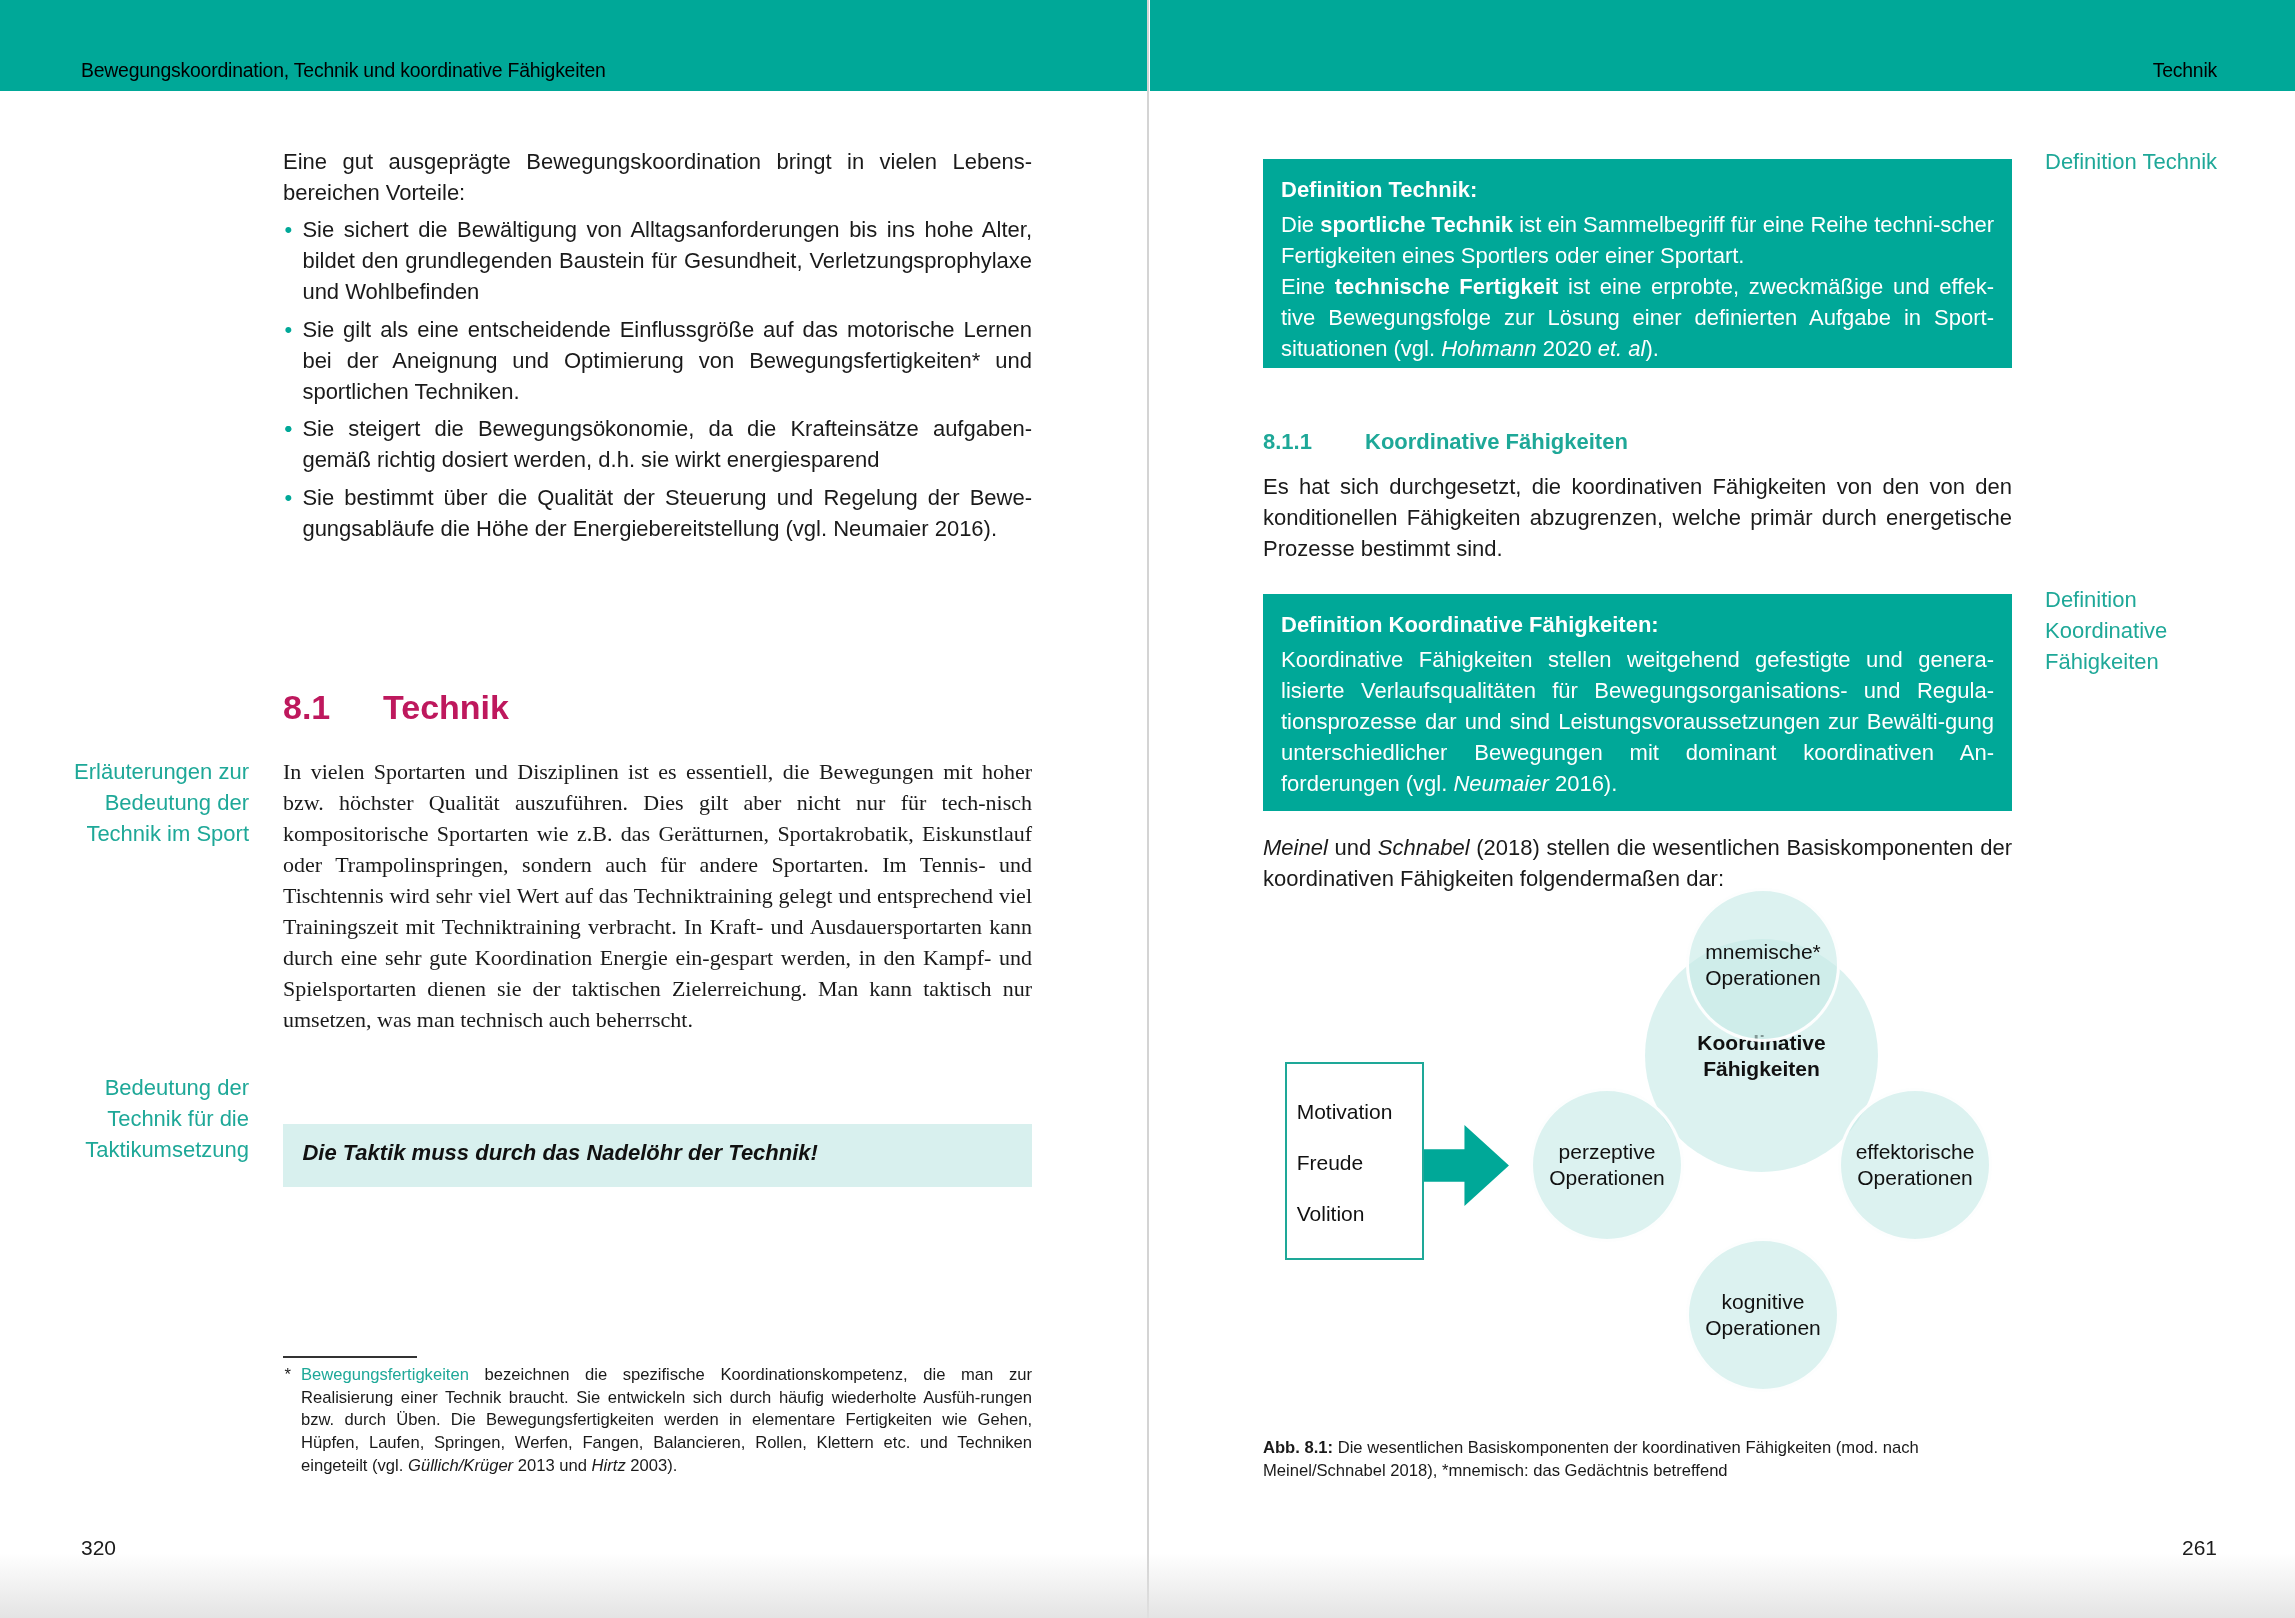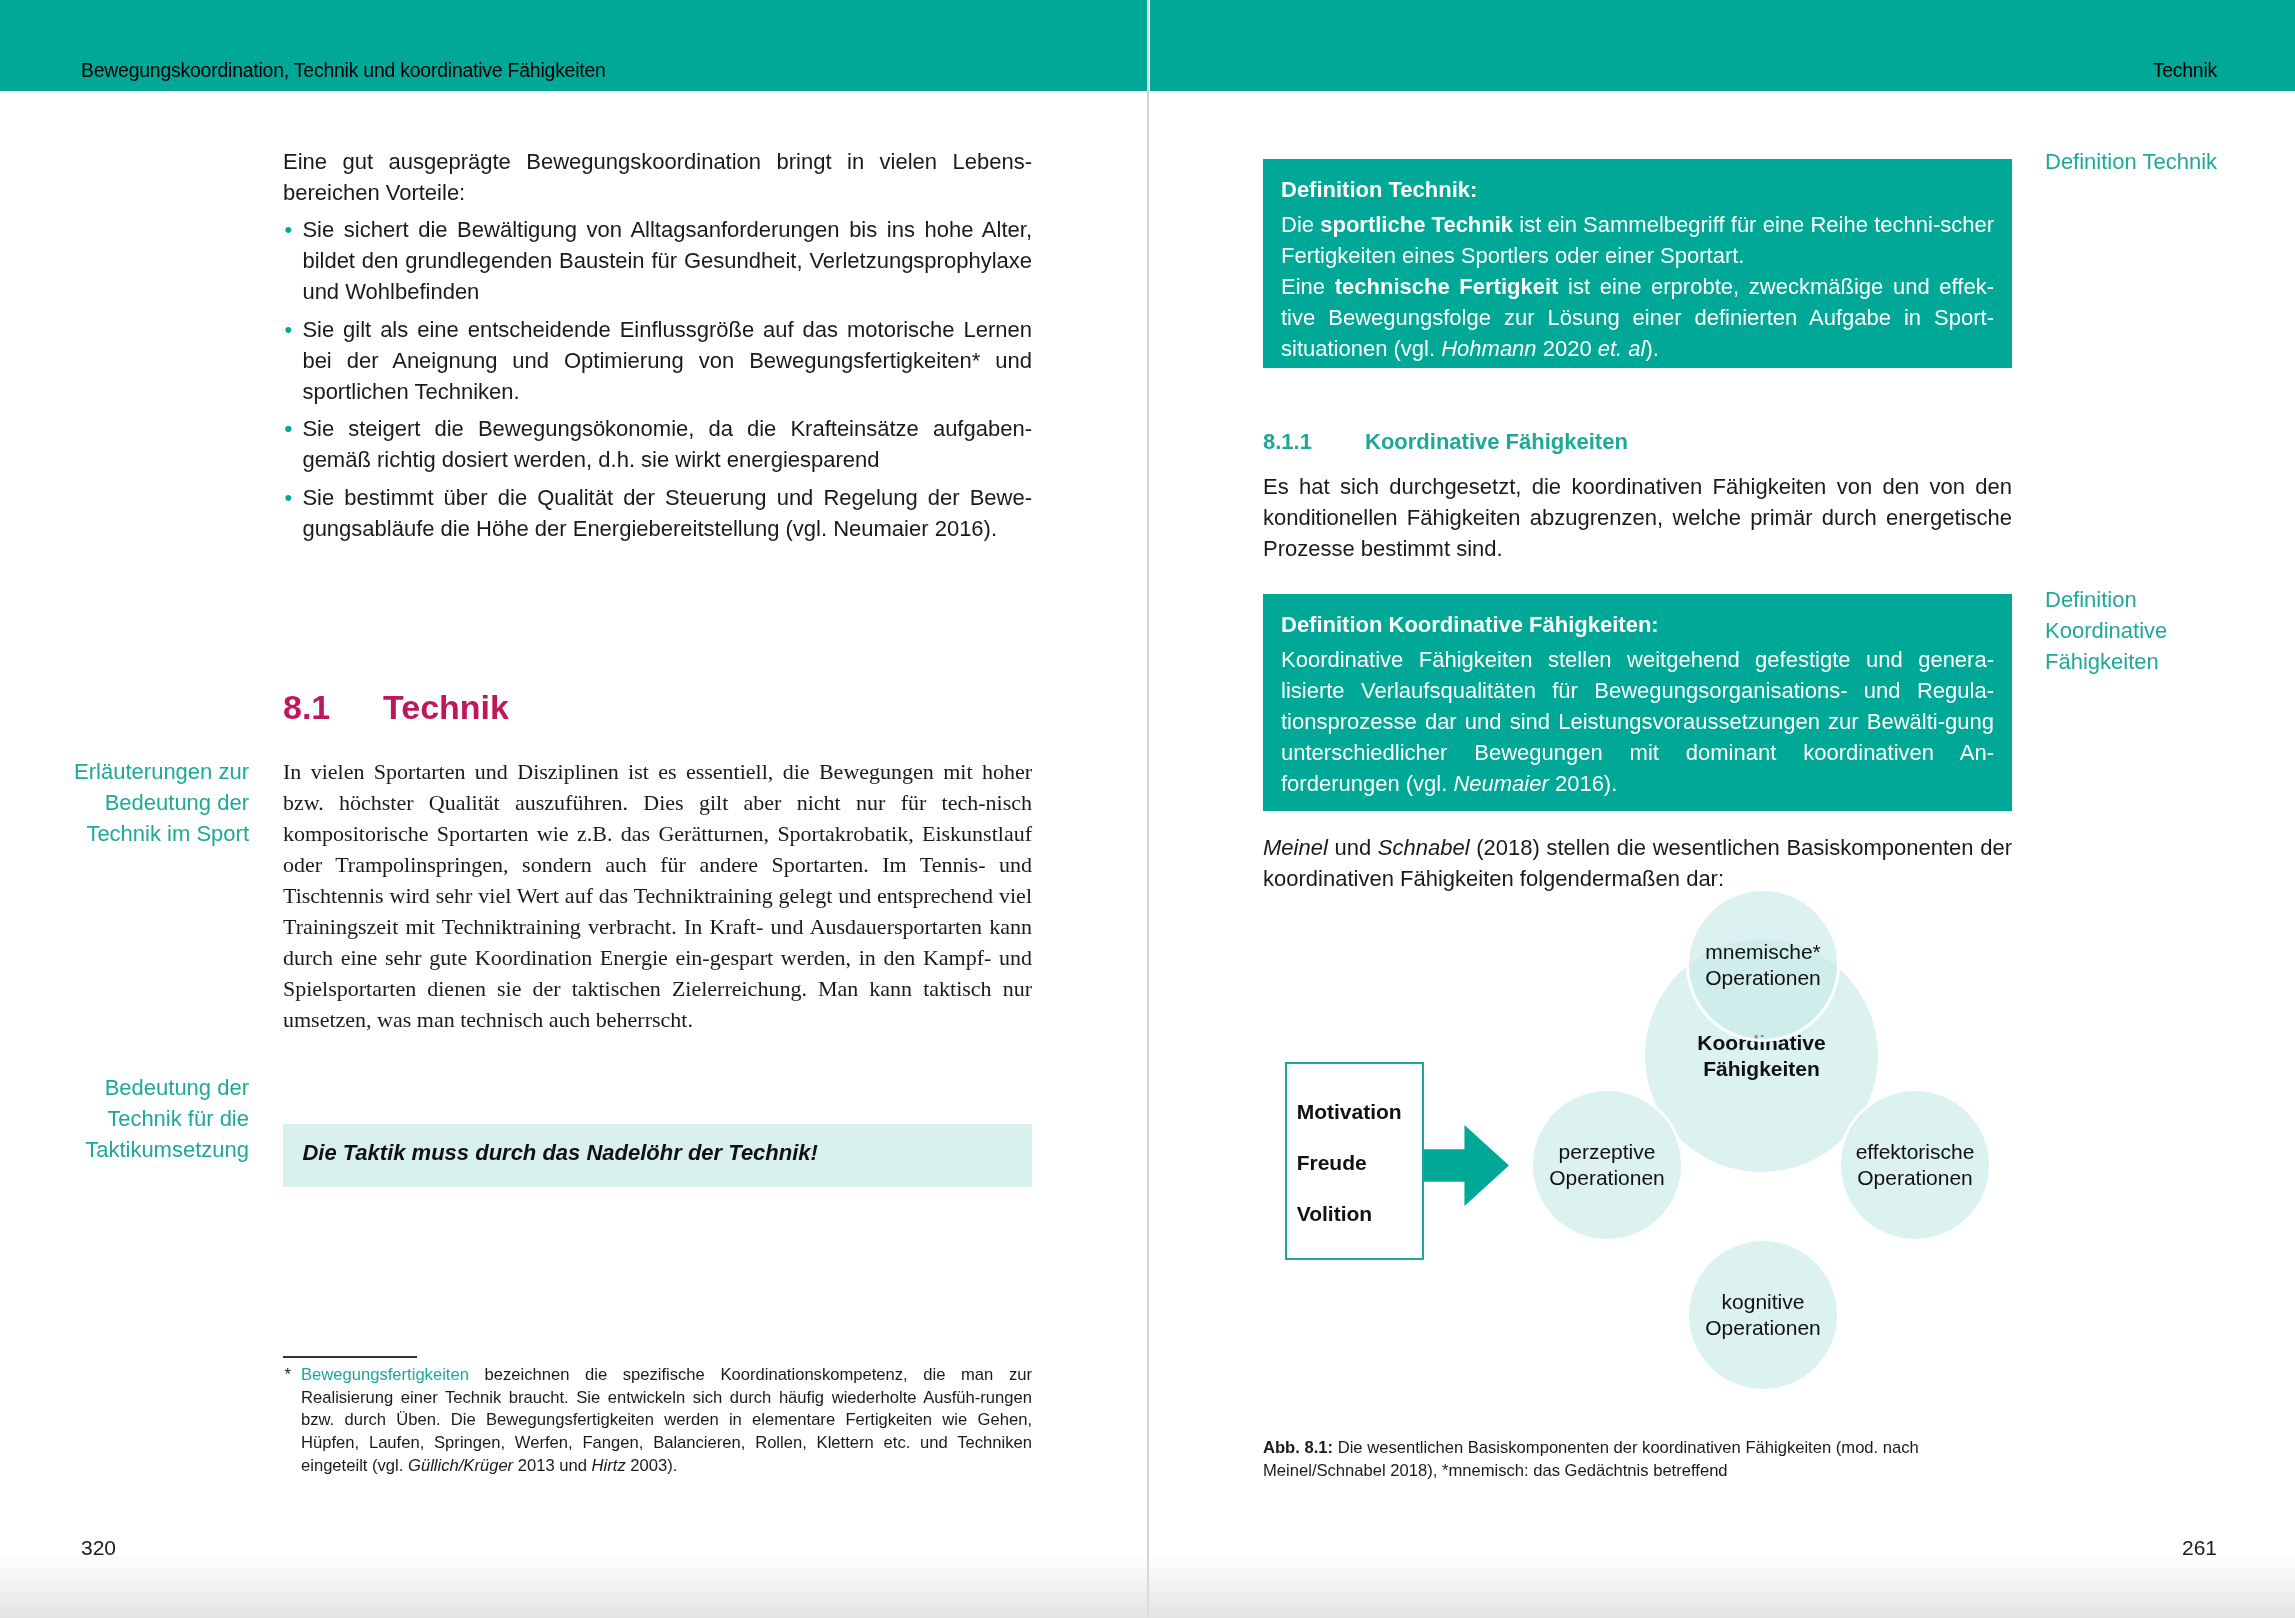--- a/index.html
+++ b/index.html
@@ -56,21 +56,21 @@
   .def-technik { top: 159px; height: 209px; }
   .def-koord { top: 594px; height: 217px; }
 
   .sub-heading { position: absolute; left: 113px; top: 429px; font-size: 22px; font-weight: bold; color: #1ea898; }
   .sub-heading .num { display: inline-block; width: 102px; }
   .para-koord { top: 471px; }
   .para-meinel { top: 832px; }
 
   .figure { position: absolute; left: 0; top: 0; width: 1146px; height: 1618px; pointer-events: none; }
   .mev-box { position: absolute; left: 135px; top: 1062px; width: 139px; height: 198px; border: 2.4px solid #1ea898; background: #fff; }
-  .mev-box div { position: absolute; left: 9.7px; font-size: 21px; font-weight: bold; color: #111; }
+  .mev-box div { position: absolute; left: 9.7px; font-size: 21px; font-weight: normal; color: #111; }
   .arrow { position: absolute; left: 274px; top: 1125px; }
 
   .circle { position: absolute; border-radius: 50%; background: rgba(198, 234, 231, 0.62); display: flex; align-items: center; justify-content: center; text-align: center; font-size: 21px; line-height: 26px; color: #111; }
   .circle.center { font-weight: bold; }
   .circle.outlined { border: 3.2px solid rgba(255,255,255,0.95); }
 
   .caption { position: absolute; left: 113px; top: 1437px; width: 749px; font-size: 16.6px; line-height: 22.7px; }
   .caption b { font-weight: bold; }
   i { font-style: italic; }
 </style>

